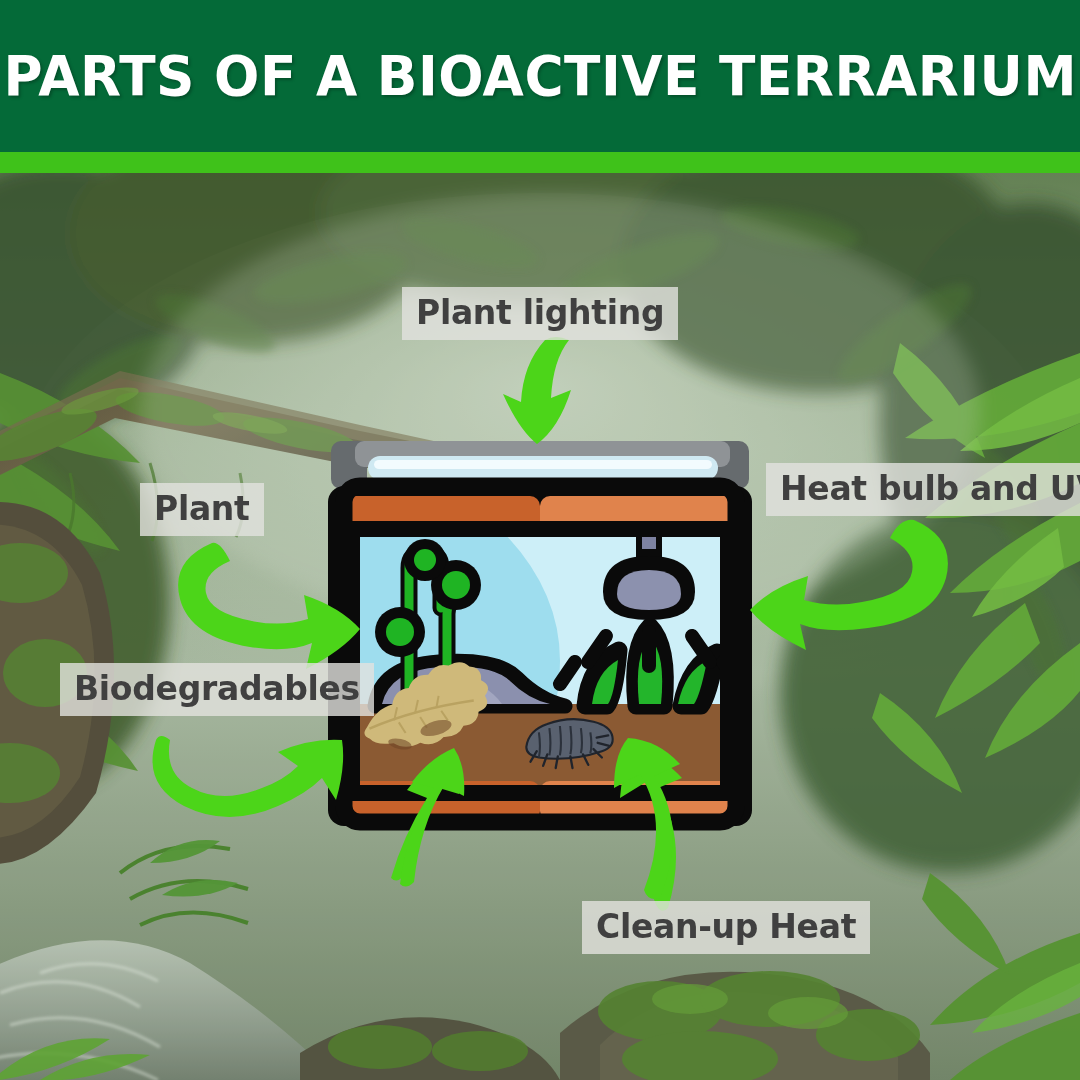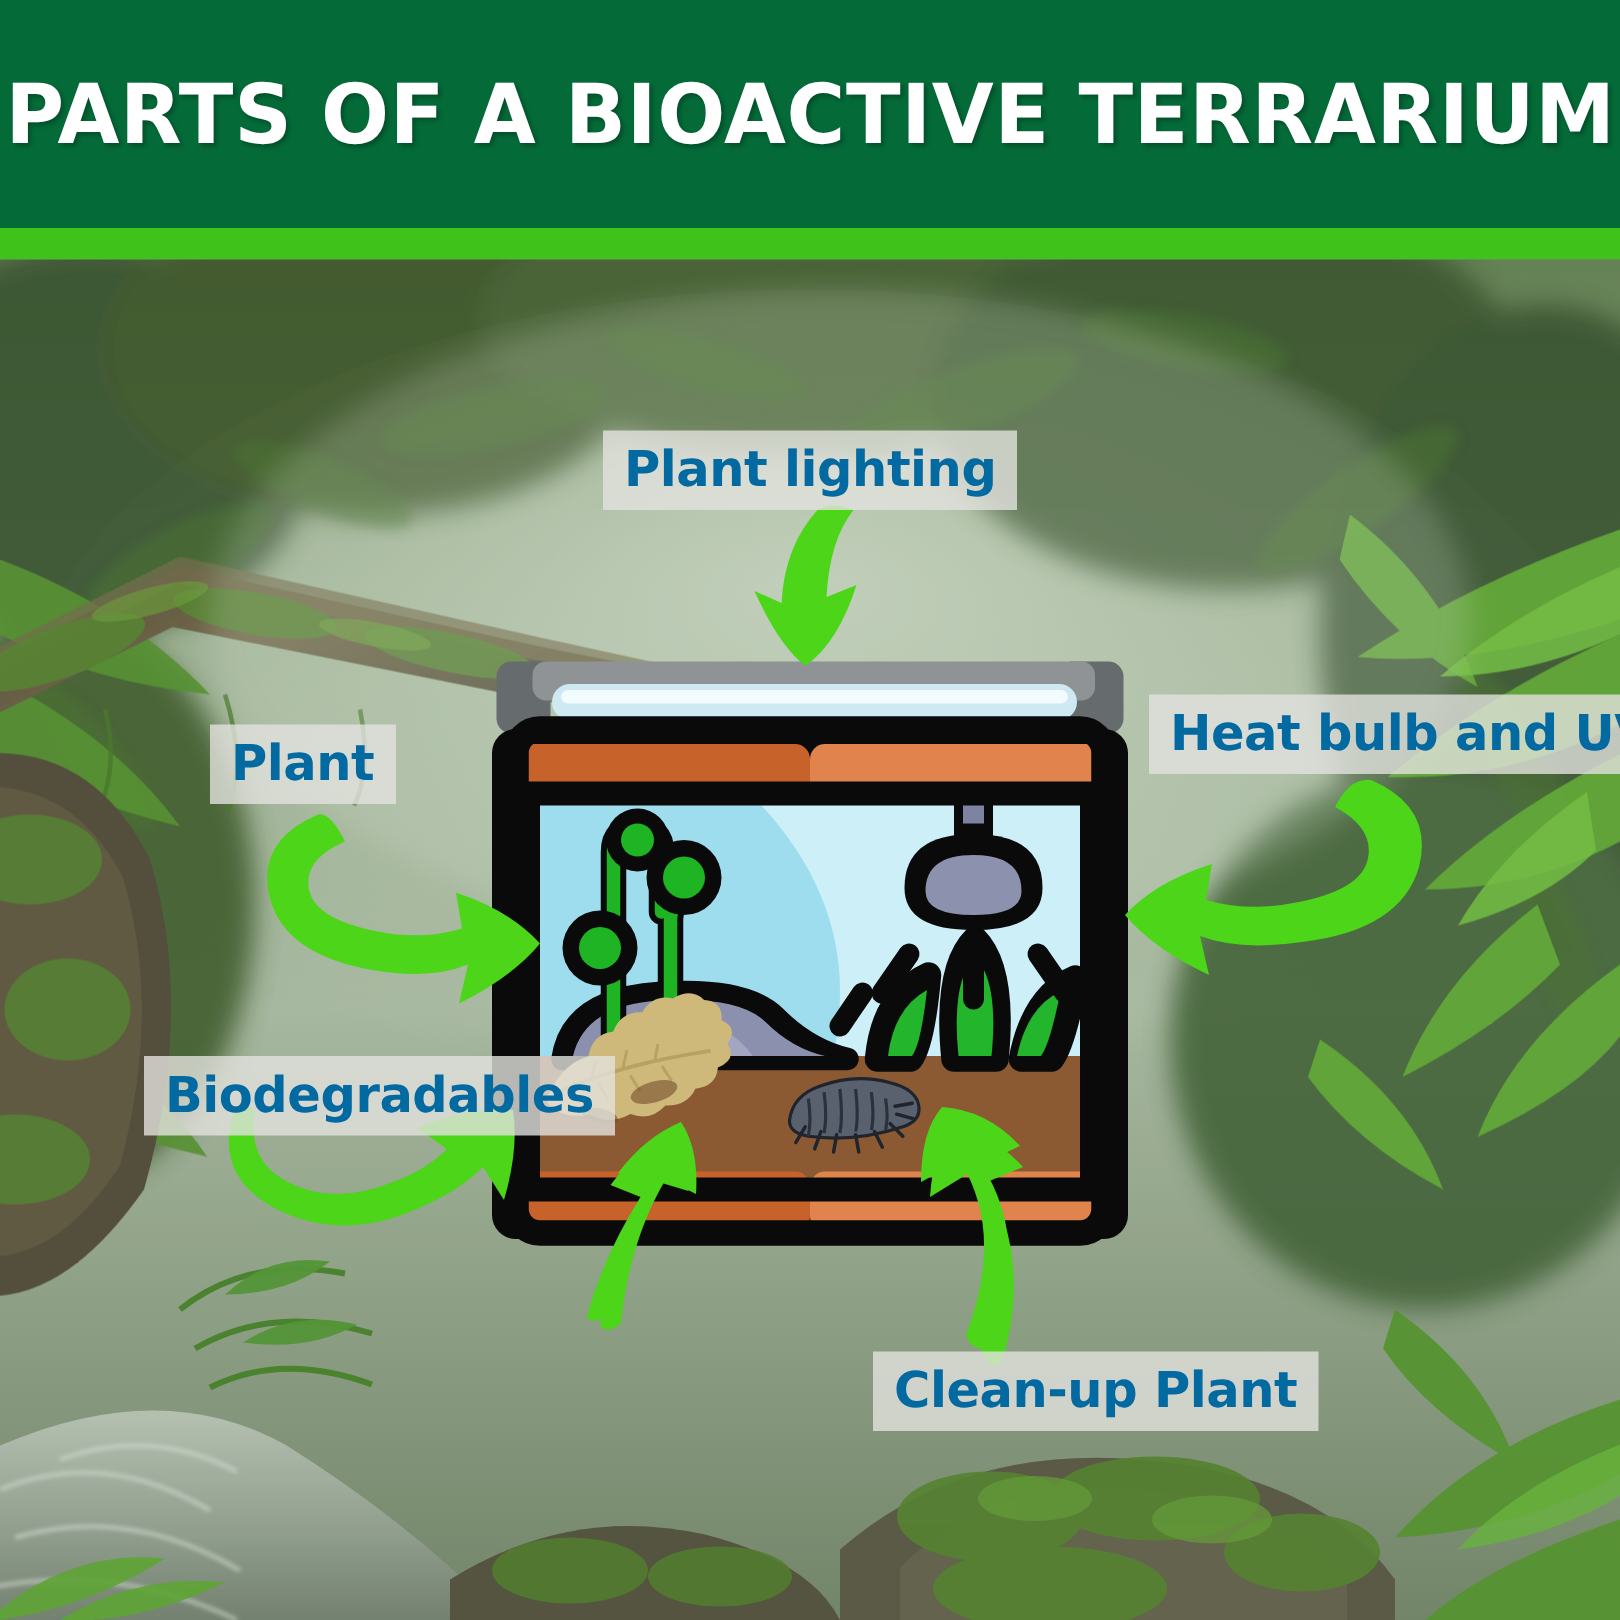--- a/index.html
+++ b/index.html
@@ -59,33 +59,33 @@
     left: 0; top: 0;
     width: 1080px; height: 1080px;
     pointer-events: none;
   }
   #diagram svg { display: block; }
 
   
   .label {
     position: absolute;
     background: rgba(226, 226, 222, 0.80);
-    color: #0369a1;
+    color: #404040;
     font-weight: bold;
     font-size: 33px;
     line-height: 1;
     padding: 9px 14px 11px 14px;
     white-space: nowrap;
     font-family: "DejaVu Sans", "Liberation Sans", sans-serif;
     letter-spacing: -0.3px;
   }
   #label-plant-lighting { left: 402px; top: 287px; }
   #label-heat-bulb      { left: 766px; top: 463px; }
   #label-plants         { left: 140px; top: 483px; }
-  #label-biodegradables { left: 60px;  top: 704px; margin-left: 36px; }
+  #label-biodegradables { left: 60px;  top: 663px; }
   #label-substrate      { left: 298px; top: 877px; }
   #label-cleanup-crew   { left: 582px; top: 901px; }
 </style>
 </head>
 <body>
 
 <div id="page">
 
   <div id="header-band">
     <div id="header-title">PARTS OF A BIOACTIVE TERRARIUM</div>
@@ -520,15 +520,15 @@
                    q 4 12 16 8 z"></path>
         </g>
       </g>
     </svg>
   </div>
 
   <div class="label" id="label-plant-lighting">Plant lighting</div>
   <div class="label" id="label-heat-bulb">Heat bulb and UVB</div>
   <div class="label" id="label-plants">Plant</div>
   <div class="label" id="label-biodegradables">Biodegradables</div>
-  <div class="label" id="label-cleanup-crew">Clean-up Plant</div>
+  <div class="label" id="label-cleanup-crew">Clean-up Heat</div>
 
 </div>
 
 </body></html>

